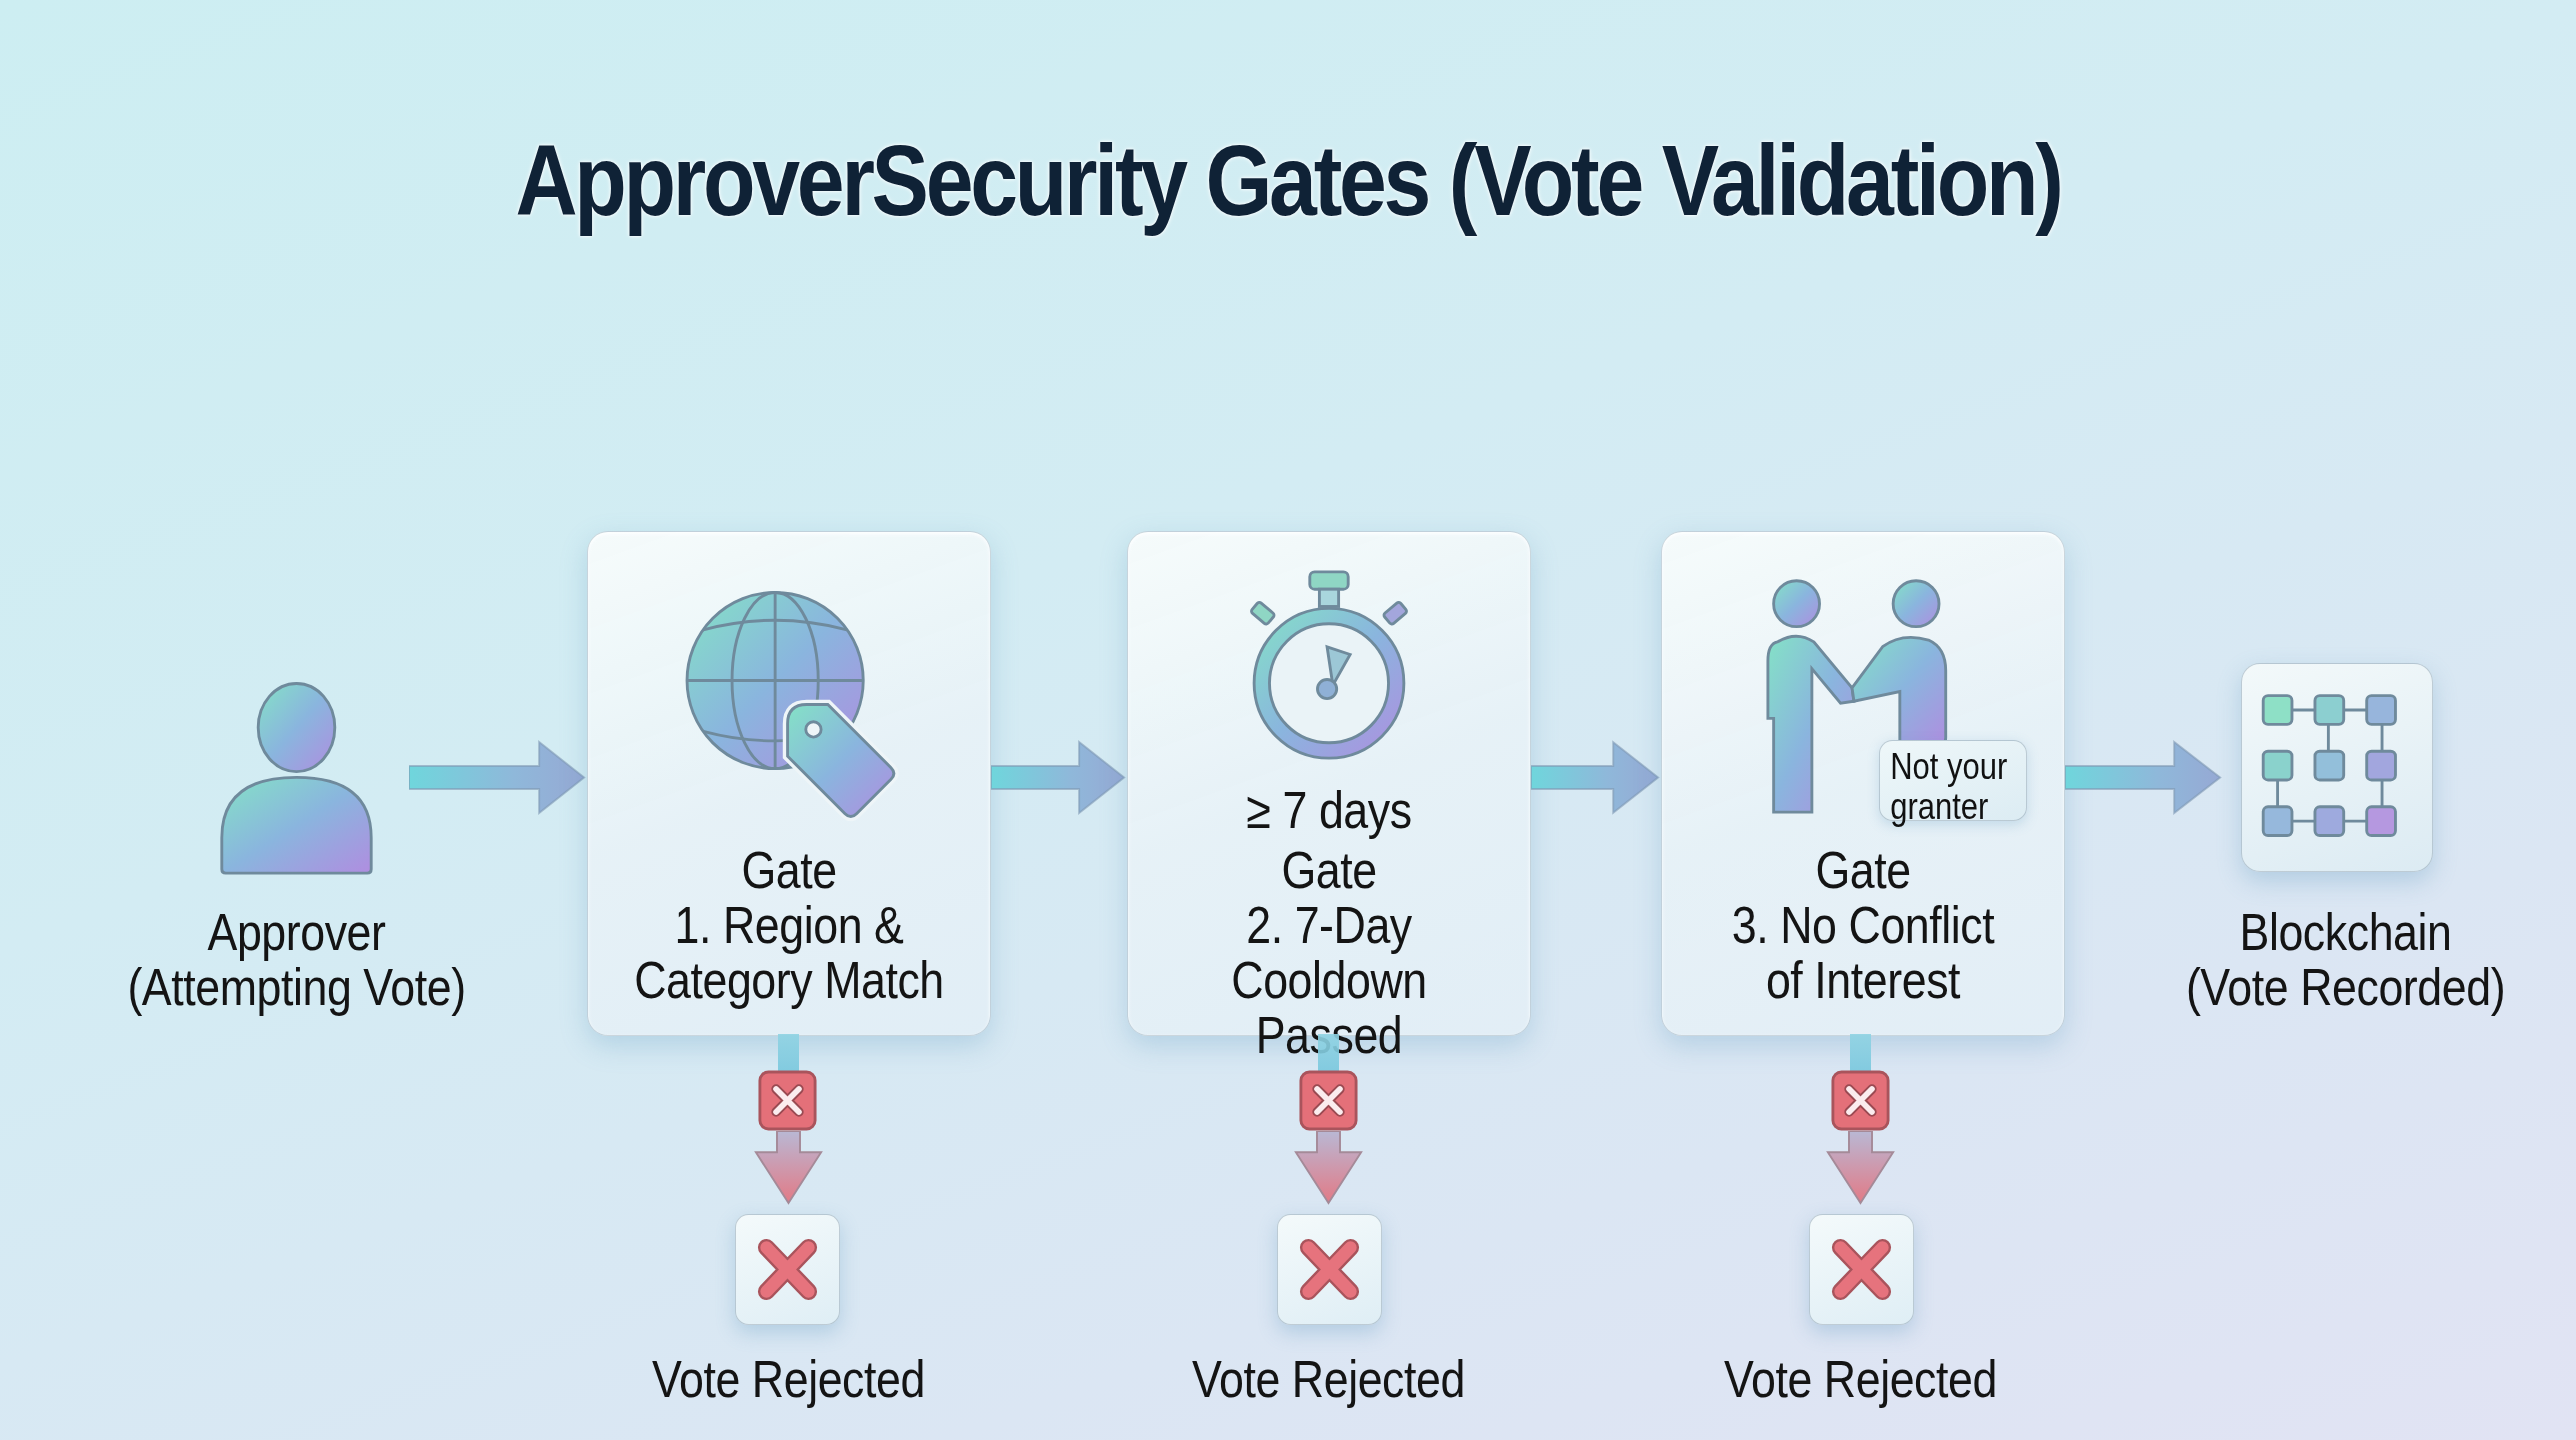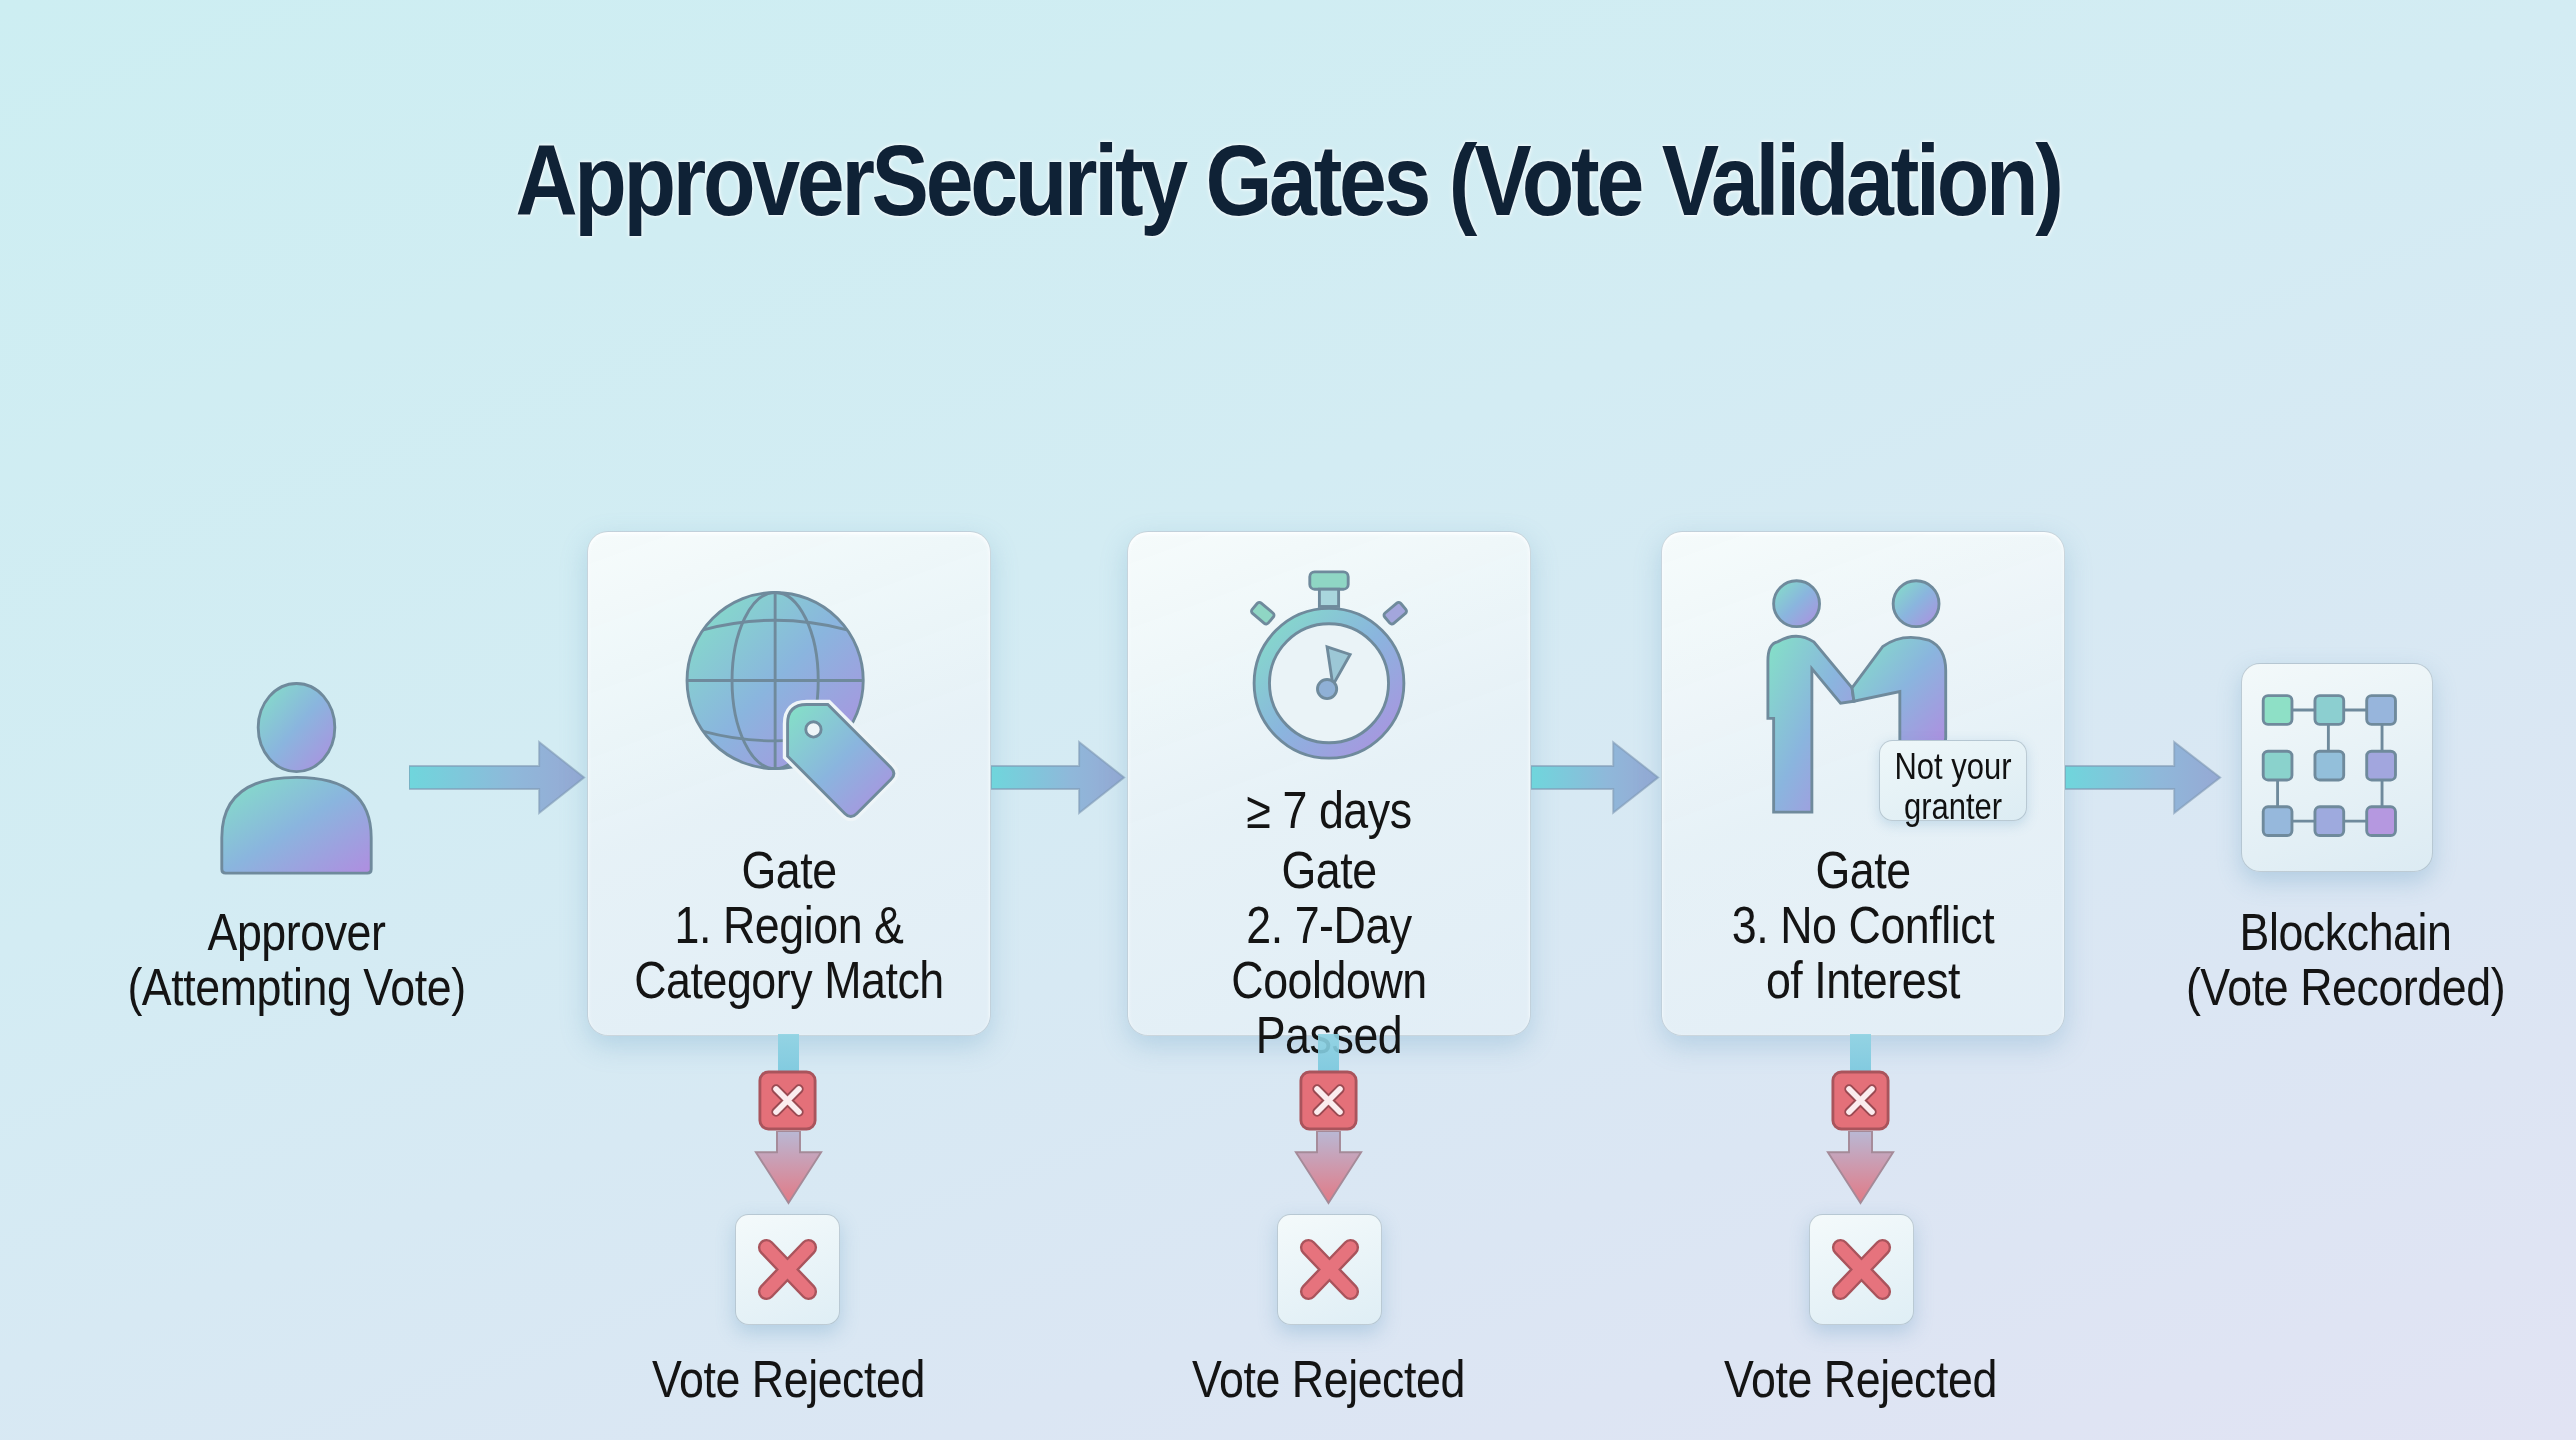--- a/index.html
+++ b/index.html
@@ -33,21 +33,21 @@
     background: linear-gradient(160deg, #f4fafb 0%, #dfeef5 100%);
     border:1.9px solid rgba(140,160,175,0.5);
     box-shadow: 0 7.7px 19px rgba(90,150,190,0.3);
   }
   .connector { width:21px; height:38px; background: linear-gradient(180deg,#8fd3e3,#78c7dd); opacity:0.9; }
   .bubble {
     left:1879px; top:739px; width:148px; height:81px; border-radius:13.4px;
     background: linear-gradient(160deg,#eef7f9,#dcecf3);
     border:1.9px solid rgba(140,160,175,0.5);
     box-shadow: 0 3.8px 11.5px rgba(90,150,190,0.25);
-    text-align:center; font-size:36px; line-height:40px; padding-top:5.7px; box-sizing:border-box;
+    text-align:left; font-size:36px; line-height:40px; padding-top:5.7px; box-sizing:border-box;
   }
   .bubble span { display:block; transform: scaleX(0.86); }
   .bc-box {
     left:2241px; top:663px; width:190px; height:207px; border-radius:19px;
     background: linear-gradient(160deg,#f3f9fa,#dcebf3);
     border:1.9px solid rgba(140,160,175,0.5);
     box-shadow: 0 9.6px 23px rgba(90,150,190,0.3);
   }
 </style>
 </head>

